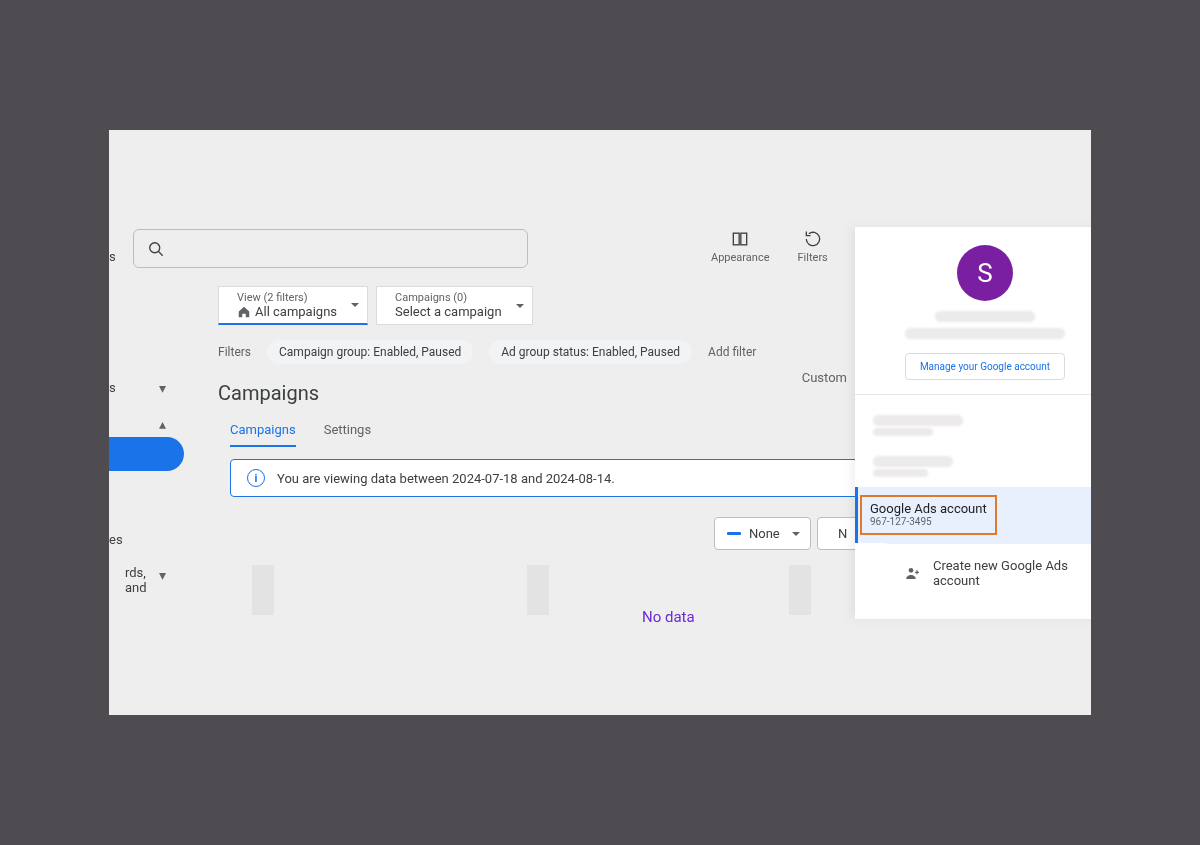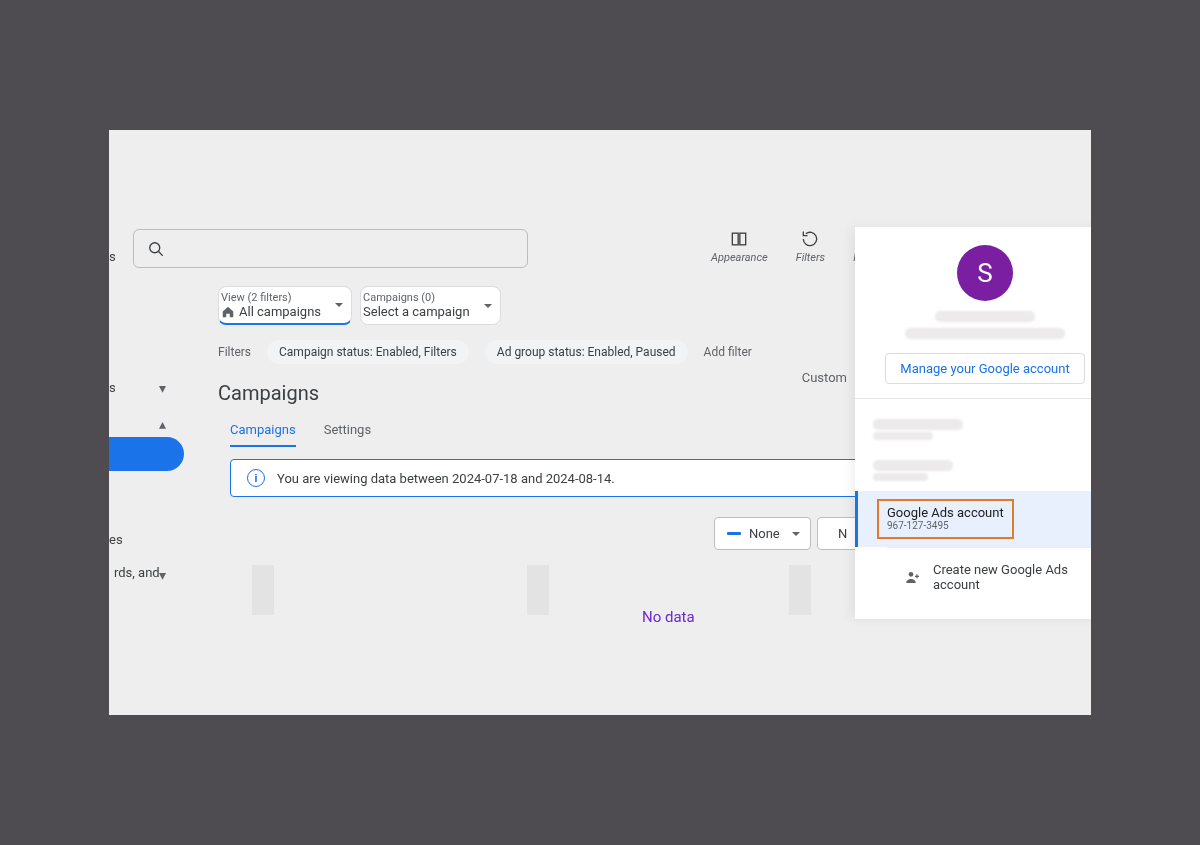--- a/index.html
+++ b/index.html
@@ -9,25 +9,25 @@
   .sidebar-frag { position: absolute; left: 0; top: 0; width: 60px; height: 100%; }
   .side-text { position: absolute; color: #3c4043; font-size: 13px; }
   .chev { color: #5f6368; font-size: 14px; }
   .blue-pill { position: absolute; left: 0; top: 307px; width: 75px; height: 34px; background: #1a73e8; border-radius: 0 18px 18px 0; }
   
   .search { position: absolute; left: 24px; top: 99px; width: 395px; height: 39px; border: 1px solid #bdbdbd; border-radius: 6px; background: #eeeeee; display: flex; align-items: center; padding: 0 12px; gap: 10px; }
   .search input { border: none; background: transparent; outline: none; font-size: 14px; color: #5f6368; flex: 1; }
   
   .top-icons { position: absolute; top: 99px; display: flex; gap: 28px; left: 602px; }
   .ticon { display: flex; flex-direction: column; align-items: center; gap: 2px; cursor: pointer; }
-  .ticon .lbl { font-size: 11px; color: #5f6368; font-style: italic; }
+  .ticon .lbl { font-size: 11px; color: #5f6368; }
   .svgico { width: 20px; height: 20px; fill: none; stroke: #3c4043; stroke-width: 1.6; }
   
   .dd-row { position: absolute; left: 109px; top: 156px; display: flex; gap: 8px; }
-  .dd { background: #fff; border: 1px solid #dadce0; border-radius: 8px; padding: 4px 30px 4px 2px; position: relative; cursor: pointer; min-width: 130px; }
+  .dd { background: #fff; border: 1px solid #dadce0; border-radius: 0; padding: 4px 30px 4px 18px; position: relative; cursor: pointer; min-width: 130px; }
   .dd .top-l { font-size: 11px; color: #5f6368; }
   .dd .bot-l { font-size: 13px; color: #3c4043; display: flex; align-items: flex-end; gap: 4px; }
   .dd .car { position: absolute; right: 8px; top: 50%; transform: translateY(-50%); width: 0; height: 0; border-left: 4px solid transparent; border-right: 4px solid transparent; border-top: 4px solid #5f6368; }
   .dd.active { border-bottom: 2px solid #1a73e8; }
   .home-ico { width: 14px; height: 14px; fill: #5f6368; }
   
   .filters-row { position: absolute; left: 109px; top: 210px; display: flex; align-items: center; gap: 16px; font-size: 12px; color: #5f6368; }
   .chip { background: #f1f3f4; border-radius: 14px; padding: 5px 12px; font-size: 12px; color: #3c4043; cursor: pointer; }
   .add-filter { color: #5f6368; font-size: 12px; cursor: pointer; }
   
@@ -49,43 +49,43 @@
   .dash { width: 14px; height: 3px; border-radius: 1px; }
   .dash.blue { background: #1a73e8; }
   .dash.red { background: #d93025; }
   
   .ph { position: absolute; background: #e3e3e3; width: 22px; height: 50px; top: 435px; }
   .no-data { position: absolute; left: 533px; top: 478px; font-size: 15px; color: #6d28d9; }
   
   .panel { position: absolute; left: 746px; top: 97px; width: 260px; height: 392px; background: #fff; box-shadow: -4px 0 10px rgba(0,0,0,0.06); overflow:hidden; }
   .avatar { width: 56px; height: 56px; border-radius: 50%; background: #7b1fa2; color: #fff; display: flex; align-items: center; justify-content: center; font-size: 26px; margin: 18px auto 10px; }
   .blur-line { height: 11px; background: #eceaea; border-radius: 5px; margin: 6px auto; filter: blur(1px); }
-  .manage-btn { display: block; margin: 14px auto 0; border: 1px solid #dadce0; border-radius: 4px; padding: 7px 14px; font-size: 13px; color: #1a73e8; background: #fff; cursor: pointer; }
+  .manage-btn { display: block; margin: 14px auto 0; border: 1px solid #dadce0; border-radius: 4px; padding: 7px 14px; font-size: 10px; color: #1a73e8; background: #fff; cursor: pointer; }
   .sep { height: 1px; background: #e6e6e6; margin: 14px 0 0; }
   .accts { padding-top: 10px; }
   .acct-row { padding: 8px 18px; }
-  .acct-row.sel { background: #e8f0fe; border-left: 3px solid #1a73e8; padding-left: 19px; }
+  .acct-row.sel { background: #e8f0fe; border-left: 3px solid #1a73e8; padding-left: 2px; }
   .acct-box { border: 2px solid #e07b2c; padding: 4px 8px 6px; display:inline-block; }
   .acct-title { font-size: 13px; color: #202124; }
   .acct-id { font-size: 10px; color: #5f6368; }
   .create-row { display: flex; align-items: center; gap: 12px; padding: 14px 18px; font-size: 13px; color: #3c4043; cursor: pointer; border-top:1px solid #eee;margin-left:32px; }
 </style>
 </head>
 <body>
 
 <div class="frame">
 
   <div class="sidebar-frag">
     <span class="side-text" style="left:0;top:119px">s</span>
     <span class="side-text" style="left:0;top:250px">s</span>
     <span class="side-text chev" style="left:50px;top:250px">▾</span>
     <span class="side-text chev" style="left:50px;top:286px">▴</span>
     <div class="blue-pill"></div>
     <span class="side-text" style="left:0;top:402px">es</span>
-    <span class="side-text" style="left:5px;top:435px">rds, and</span>
+    <span class="side-text" style="left:16px;top:435px">rds, and</span>
     <span class="side-text chev" style="left:50px;top:437px">▾</span>
   </div>
 
   <div class="search">
     <svg class="svgico" viewBox="0 0 24 24">
         <circle cx="10.5" cy="10.5" r="6"></circle>
         <line x1="20" y1="20" x2="15" y2="15"></line>
       </svg>
   </div>
 
@@ -129,21 +129,21 @@
       <div class="top-l">Campaigns (0)</div>
       <div class="bot-l">
           <span>Select a campaign</span>
         </div>
       <div class="car"></div>
     </div>
   </div>
 
   <div class="filters-row">
     <span>Filters</span>
-    <span class="chip">Campaign status: Enabled, Filters</span>
+    <span class="chip">Campaign group: Enabled, Paused</span>
     <span class="chip">Ad group status: Enabled, Paused</span>
     <span class="add-filter">Add filter</span>
   </div>
 
   <div class="c-head">Campaigns</div>
   <div class="custom-label">Custom</div>
   <div class="date-btn">Jul 18 – Aug 1</div>
 
   <div class="tabs">
     <div class="tab active">Campaigns</div>

